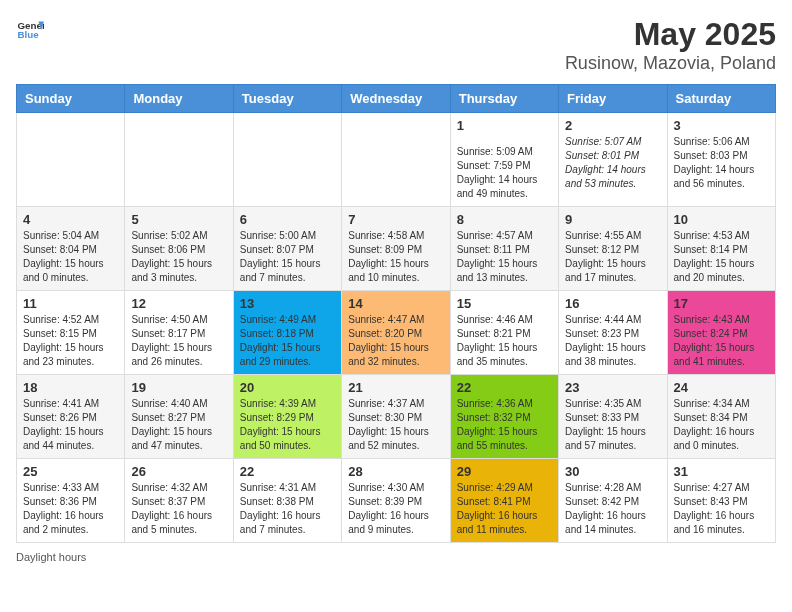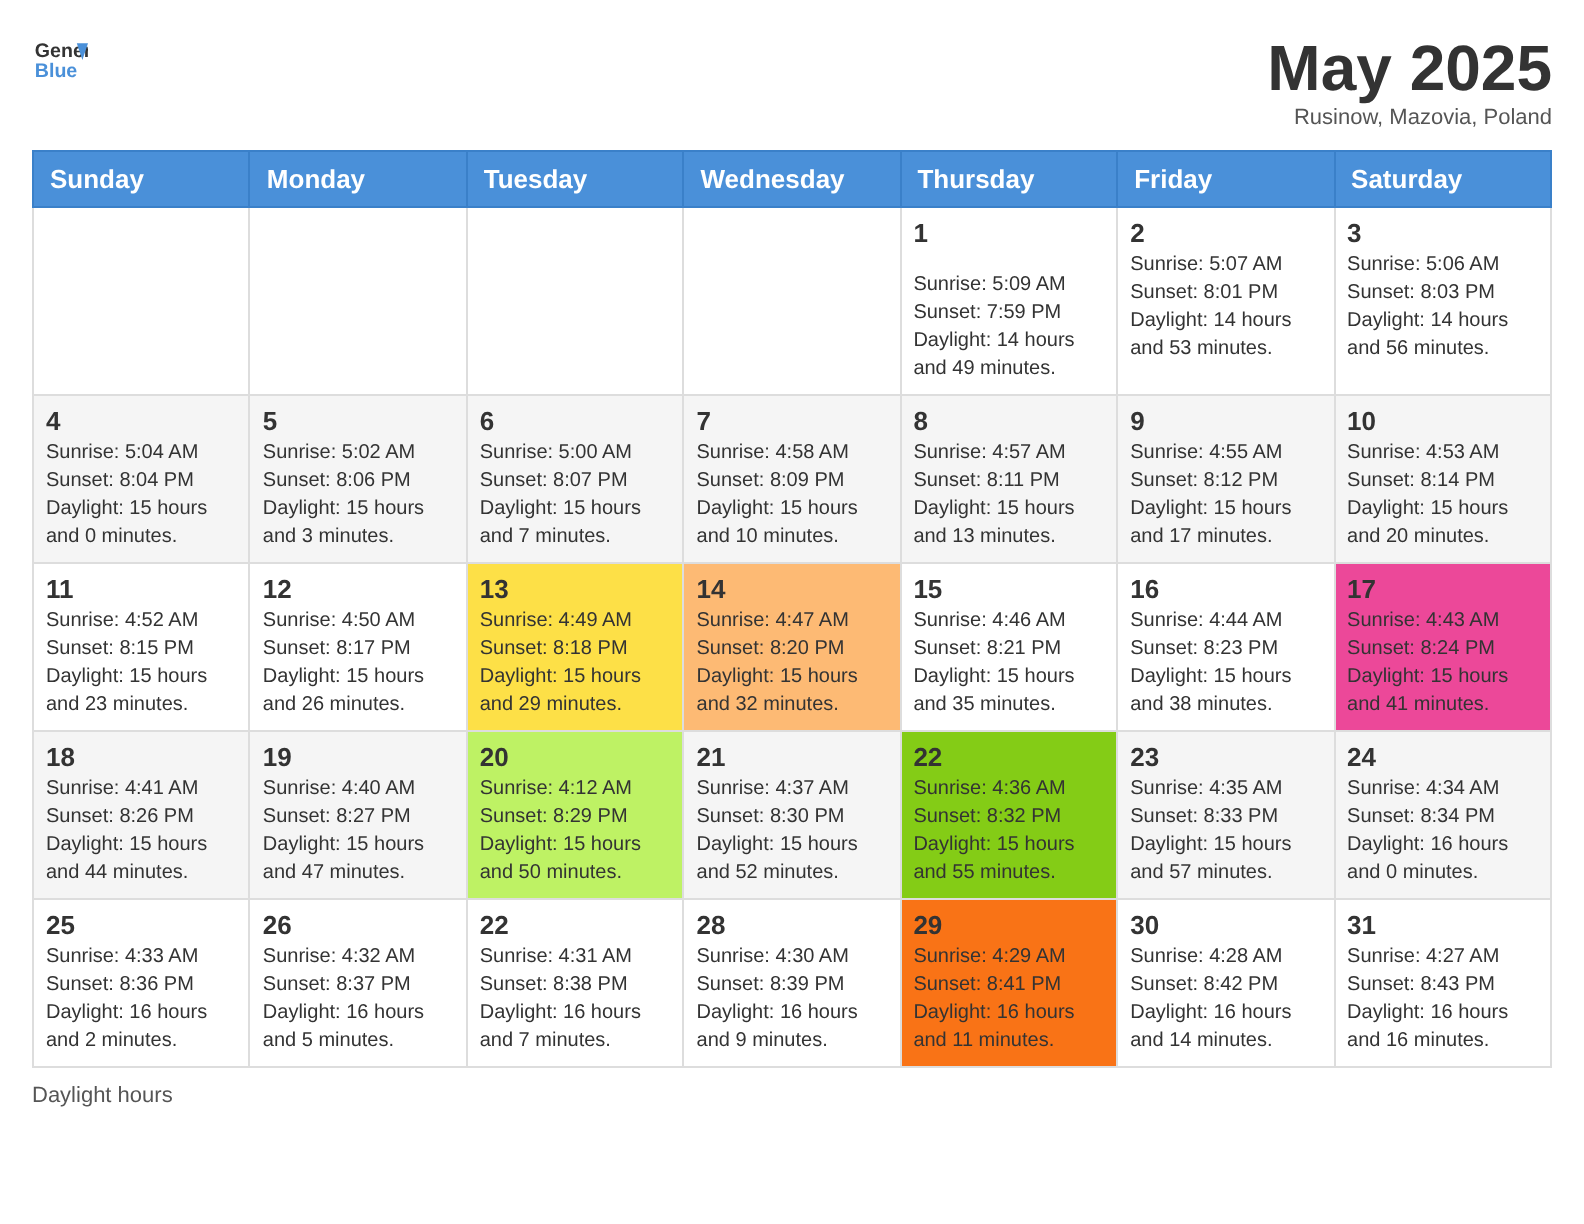--- a/index.html
+++ b/index.html
@@ -27,21 +27,21 @@
     }
     .title-area {
       text-align: right;
     }
     .cal-title {
       font-size: 32px;
       font-weight: bold;
       color: #333;
     }
     .cal-subtitle {
-      font-size: 11px;
+      font-size: 18px;
       color: #555;
     }
     .calendar-table {
       width: 100%;
       border-collapse: collapse;
       border: 1px solid #ccc;
     }
     .calendar-table th {
       background-color: #4a90d9;
       color: #fff;
@@ -123,21 +123,21 @@
         <td class="empty-cell"></td>
         <td style="background: rgb(255, 255, 255);">
           <span class="day-number">1</span>
           <div class="day-info" style="white-space: pre-line; margin-top: 12px;">Sunrise: 5:09 AM
 Sunset: 7:59 PM
 Daylight: 14 hours
 and 49 minutes.</div>
         </td>
         <td style="background: rgb(255, 255, 255);">
           <span class="day-number">2</span>
-          <div class="day-info" style="white-space: pre-line;">Sunrise: 5:07 AM
+          <div class="day-info" style="white-space: pre-line; font-style: italic;">Sunrise: 5:07 AM
 Sunset: 8:01 PM
 Daylight: 14 hours
 and 53 minutes.</div>
         </td>
         <td style="background: rgb(255, 255, 255);">
           <span class="day-number">3</span>
           <div class="day-info" style="white-space: pre-line;">Sunrise: 5:06 AM
 Sunset: 8:03 PM
 Daylight: 14 hours
 and 56 minutes.</div>
@@ -202,21 +202,21 @@
 Daylight: 15 hours
 and 23 minutes.</div>
         </td>
         <td style="background: rgb(255, 255, 255);">
           <span class="day-number">12</span>
           <div class="day-info" style="white-space: pre-line;">Sunrise: 4:50 AM
 Sunset: 8:17 PM
 Daylight: 15 hours
 and 26 minutes.</div>
         </td>
-        <td style="background: #fde047;">
+        <td style="background: #0ea5e9;">
           <span class="day-number">13</span>
           <div class="day-info" style="white-space: pre-line;">Sunrise: 4:49 AM
 Sunset: 8:18 PM
 Daylight: 15 hours
 and 29 minutes.</div>
         </td>
         <td style="background: #fdba74;">
           <span class="day-number">14</span>
           <div class="day-info" style="white-space: pre-line;">Sunrise: 4:47 AM
 Sunset: 8:20 PM
@@ -255,21 +255,21 @@
         </td>
         <td style="background: rgb(245, 245, 245);">
           <span class="day-number">19</span>
           <div class="day-info" style="white-space: pre-line;">Sunrise: 4:40 AM
 Sunset: 8:27 PM
 Daylight: 15 hours
 and 47 minutes.</div>
         </td>
         <td style="background: #bef264;">
           <span class="day-number">20</span>
-          <div class="day-info" style="white-space: pre-line;">Sunrise: 4:12 AM
+          <div class="day-info" style="white-space: pre-line;">Sunrise: 4:39 AM
 Sunset: 8:29 PM
 Daylight: 15 hours
 and 50 minutes.</div>
         </td>
         <td style="background: rgb(245, 245, 245);">
           <span class="day-number">21</span>
           <div class="day-info" style="white-space: pre-line;">Sunrise: 4:37 AM
 Sunset: 8:30 PM
 Daylight: 15 hours
 and 52 minutes.</div>
@@ -318,21 +318,21 @@
 Daylight: 16 hours
 and 7 minutes.</div>
         </td>
         <td style="background: rgb(255, 255, 255);">
           <span class="day-number">28</span>
           <div class="day-info" style="white-space: pre-line;">Sunrise: 4:30 AM
 Sunset: 8:39 PM
 Daylight: 16 hours
 and 9 minutes.</div>
         </td>
-        <td style="background: #f97316;">
+        <td style="background: #eab308;">
           <span class="day-number">29</span>
           <div class="day-info" style="white-space: pre-line;">Sunrise: 4:29 AM
 Sunset: 8:41 PM
 Daylight: 16 hours
 and 11 minutes.</div>
         </td>
         <td style="background: rgb(255, 255, 255);">
           <span class="day-number">30</span>
           <div class="day-info" style="white-space: pre-line;">Sunrise: 4:28 AM
 Sunset: 8:42 PM

